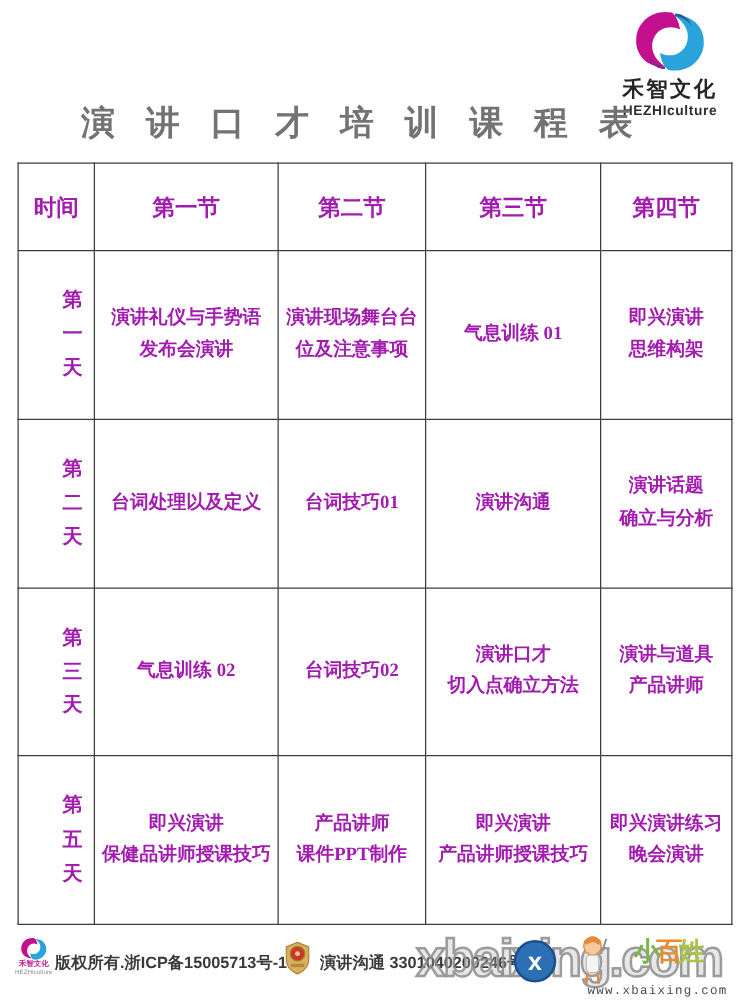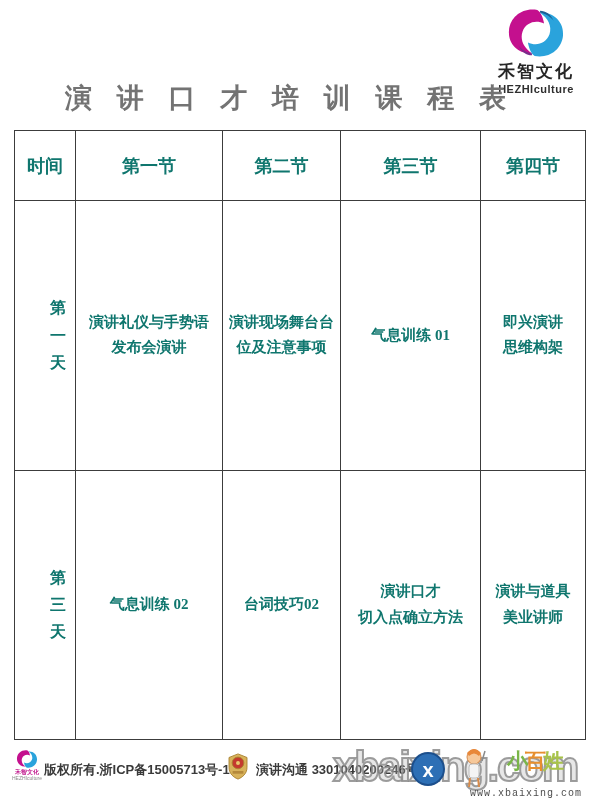--- a/index.html
+++ b/index.html
@@ -15,21 +15,21 @@
     font-family:"Liberation Sans","DejaVu Sans",sans-serif; }
 
   
   .page-title { position:absolute; top:80px; left:0; width:580px; text-align:center;
     font-size:27px; font-weight:bold; color:#737373; letter-spacing:9px; }
 
   
   table.schedule { position:absolute; left:14px; top:130px; width:571px; height:610px;
     border-collapse:collapse; table-layout:fixed; }
   .schedule th, .schedule td { border:1px solid #3c3c3c; text-align:center; vertical-align:middle;
-    color:#0f766e; white-space:pre-line; padding:2px; }
+    color:#a21caf; white-space:pre-line; padding:2px; }
   .schedule th { height:70px; font-size:18px; font-weight:bold; }
   .schedule td { height:90px; font-size:15px; font-weight:600; line-height:1.7; }
   .schedule td.day { font-size:16px;padding-left:28px; }
   col.c-time{width:61px} col.c-p1{width:147px} col.c-p2{width:118px} col.c-p3{width:140px} col.c-p4{width:105px}
 
   
   .footer { position:absolute; left:0; bottom:0; width:588px; height:62px;
     font-family:"Liberation Sans","DejaVu Sans",sans-serif; }
   .footer-logo { position:absolute; left:10px; top:6px; width:34px; text-align:center; }
   .footer-logo svg { width:26px; height:20px; display:block; margin:0 auto; }
@@ -92,27 +92,46 @@
       <td class="day">第一天</td>
       <td>演讲礼仪与手势语
 发布会演讲</td>
       <td>演讲现场舞台台
 位及注意事项</td>
       <td>气息训练 01</td>
       <td>即兴演讲
 思维构架</td>
     </tr>
     <tr>
+      <td class="day">第二天</td>
+      <td>台词处理以及定义</td>
+      <td>台词技巧01</td>
+      <td>演讲沟通</td>
+      <td>演讲话题
+确立与分析</td>
+    </tr>
+    <tr>
       <td class="day">第三天</td>
       <td>气息训练 02</td>
       <td>台词技巧02</td>
       <td>演讲口才
 切入点确立方法</td>
       <td>演讲与道具
-美业讲师</td>
+产品讲师</td>
+    </tr>
+    <tr>
+      <td class="day">第五天</td>
+      <td>即兴演讲
+保健品讲师授课技巧</td>
+      <td>产品讲师
+课件PPT制作</td>
+      <td>即兴演讲
+产品讲师授课技巧</td>
+      <td>即兴演讲练习
+晚会演讲</td>
     </tr>
   </tbody>
 </table>
 
 <div class="footer">
   <div class="footer-logo">
     <svg viewBox="0 0 100 80" aria-hidden="true">
       <path d="M52 6 C30 2 12 16 10 36 C8 56 24 72 44 70 C32 62 26 50 30 38 C35 24 50 20 62 26 C60 16 57 9 52 6 Z" fill="#c4108e"></path>
       <path d="M48 74 C70 78 88 64 90 44 C92 24 76 8 56 10 C68 18 74 30 70 42 C65 56 50 60 38 54 C40 64 43 71 48 74 Z" fill="#2aa3dc"></path>
     </svg>

